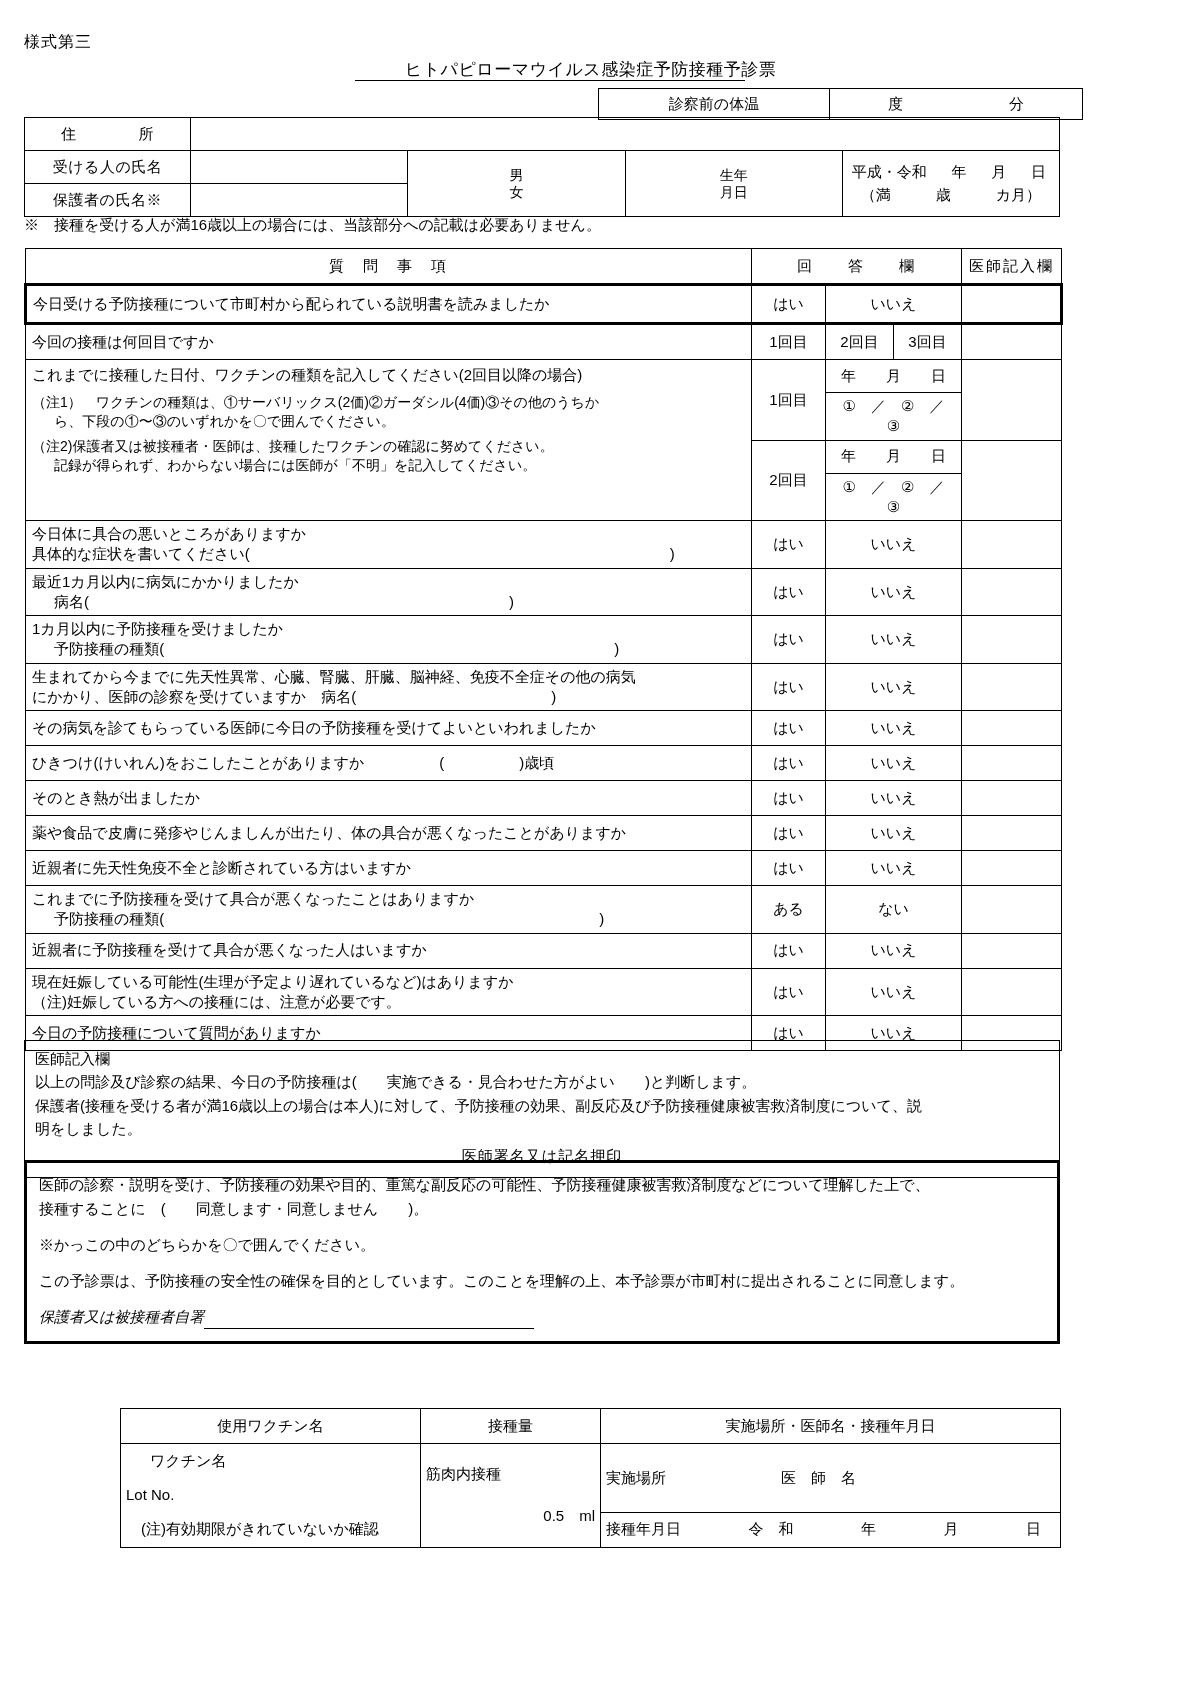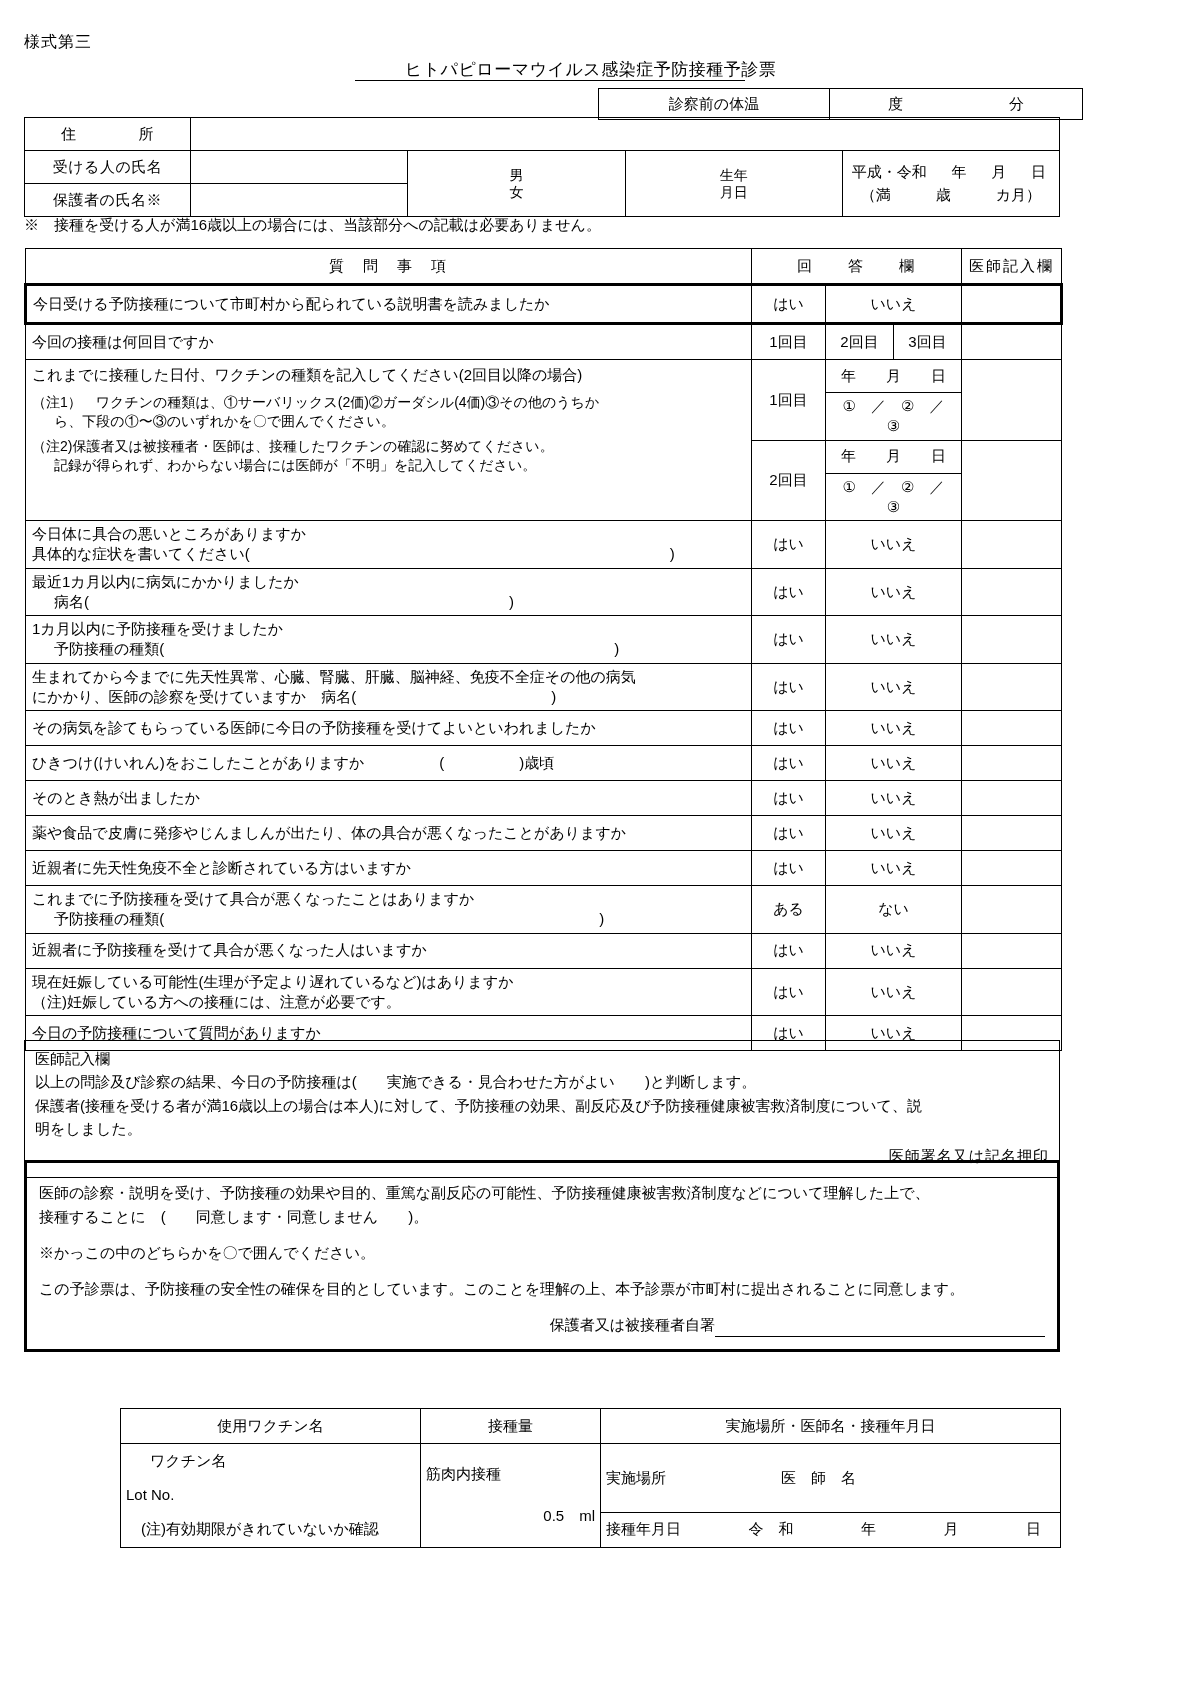--- a/index.html
+++ b/index.html
@@ -107,38 +107,39 @@
     position: absolute;
     left: 24px;
     top: 1040px;
     width: 1036px;
     border: 1px solid #000;
     box-sizing: border-box;
     padding: 6px 10px 10px 10px;
     line-height: 1.55;
     font-size: 15px;
   }
-  .doc-sign { text-align: right; margin-top: 4px; letter-spacing: 1px;}
+  .doc-sign { text-align: center; margin-top: 4px; letter-spacing: 1px;}
 
   
   .consent-block {
     position: absolute;
     left: 24px;
     top: 1160px;
     width: 1036px;
     border: 3px solid #000;
     box-sizing: border-box;
     padding: 10px 12px 12px 12px;
     line-height: 1.6;
     font-size: 15px;
   }
-  .consent-block p { margin: 8px 0 12px 0; }
+  .consent-block p { margin: 0 0 12px 0; }
   .sign-line {
-    text-align: right;
+    text-align: left;
     margin-top: 0;
+    font-style: italic;
   }
   .sign-rule {
     display: inline-block;
     width: 330px;
     border-bottom: 1px solid #000;
     vertical-align: bottom;
     height: 18px;
   }
   .sign-note { text-align: center; font-size: 14px; }
 

